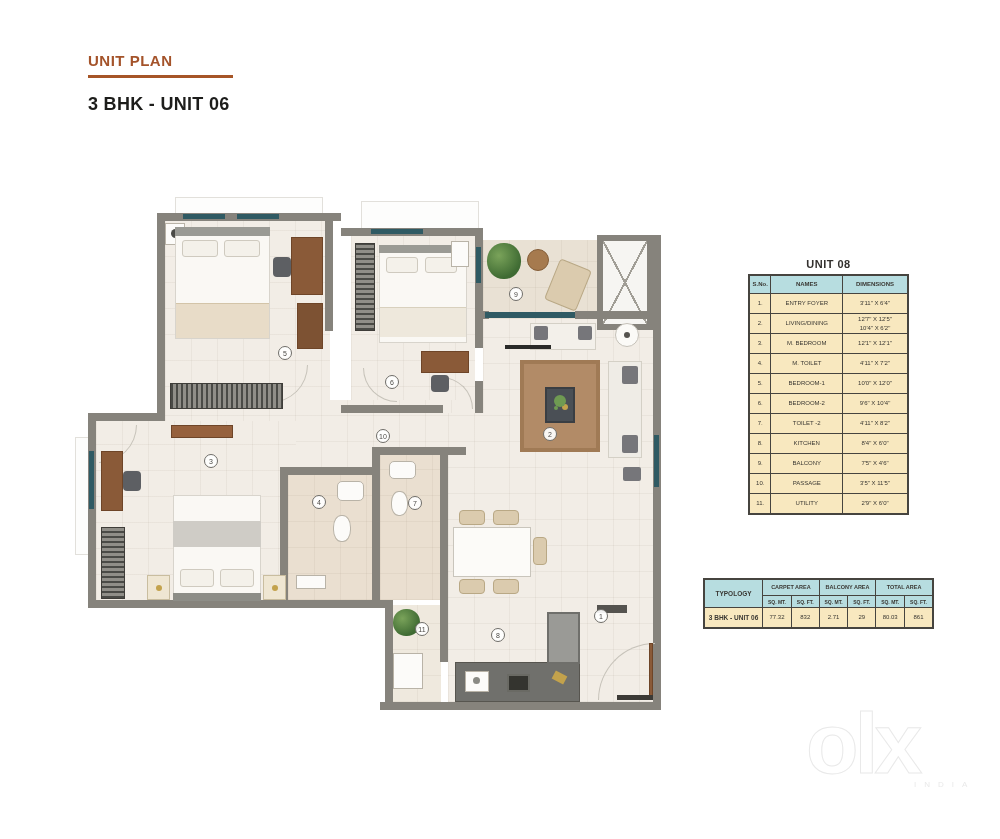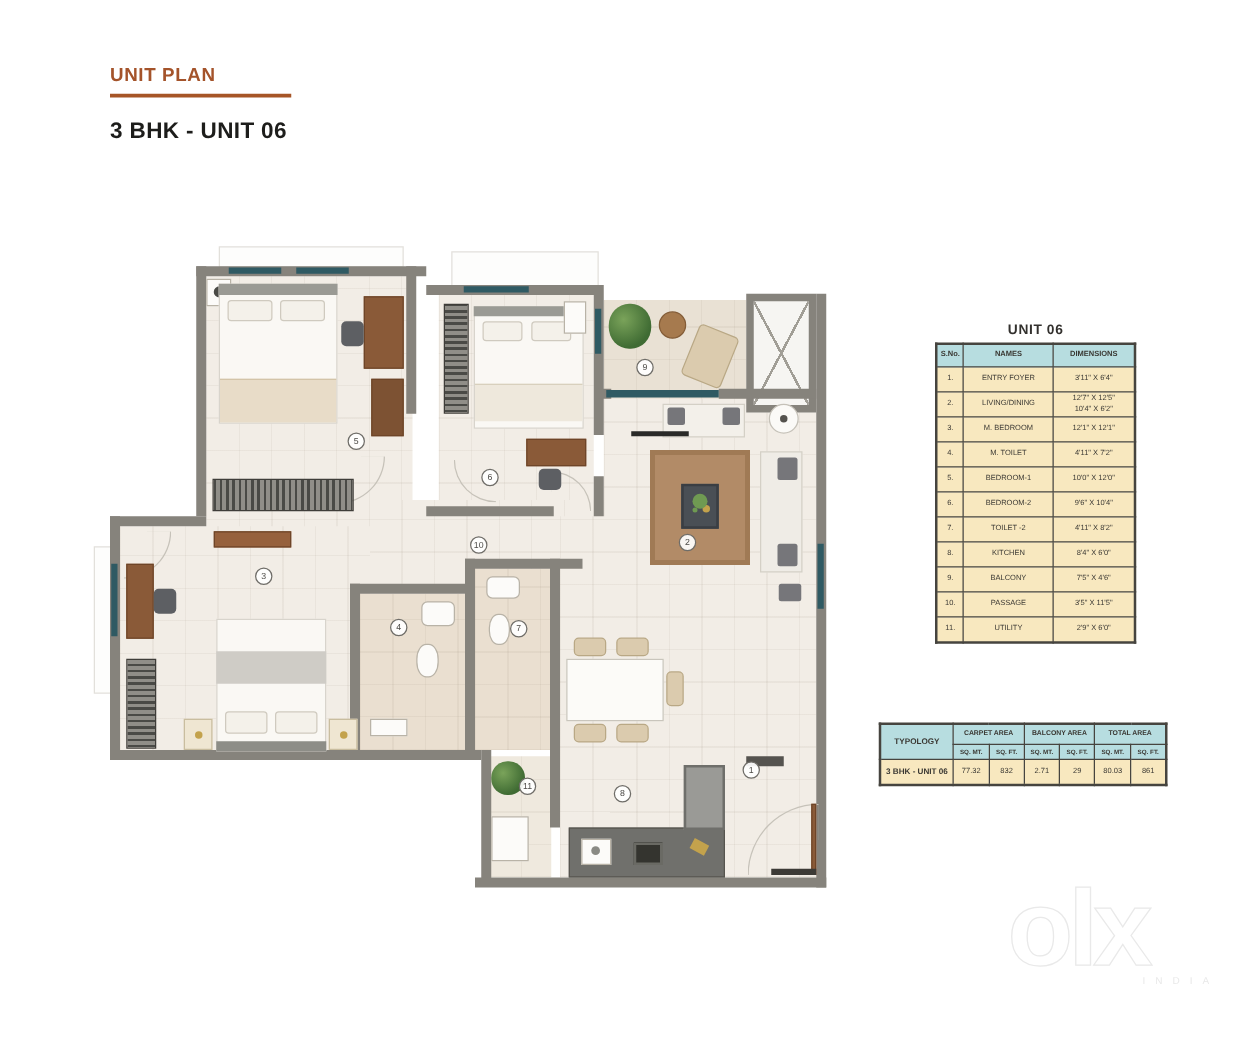--- a/index.html
+++ b/index.html
@@ -218,21 +218,21 @@
   <div class="marker" style="left:203px;top:161px;">5</div>
   <div class="marker" style="left:310px;top:190px;">6</div>
   <div class="marker" style="left:333px;top:311px;">7</div>
   <div class="marker" style="left:416px;top:443px;">8</div>
   <div class="marker" style="left:434px;top:102px;">9</div>
   <div class="marker" style="left:301px;top:244px;">10</div>
   <div class="marker" style="left:340px;top:437px;">11</div>
 </div>
 
 <div class="unit-table-wrap">
-  <div class="unit-table-title">UNIT 06</div>
+  <div class="unit-table-title">UNIT 08</div>
   <table class="utab">
     <tbody>
         <tr>
       <th class="c-sno">S.No.</th>
       <th class="c-name">NAMES</th>
       <th class="c-dim">DIMENSIONS</th>
     </tr>
     <tr>
       <td>1.</td>
       <td>ENTRY FOYER</td>

